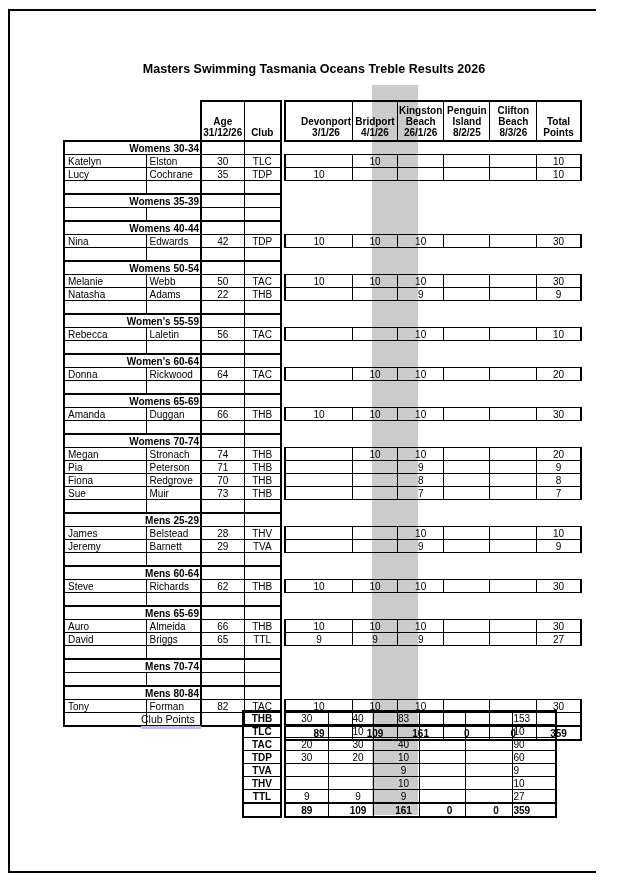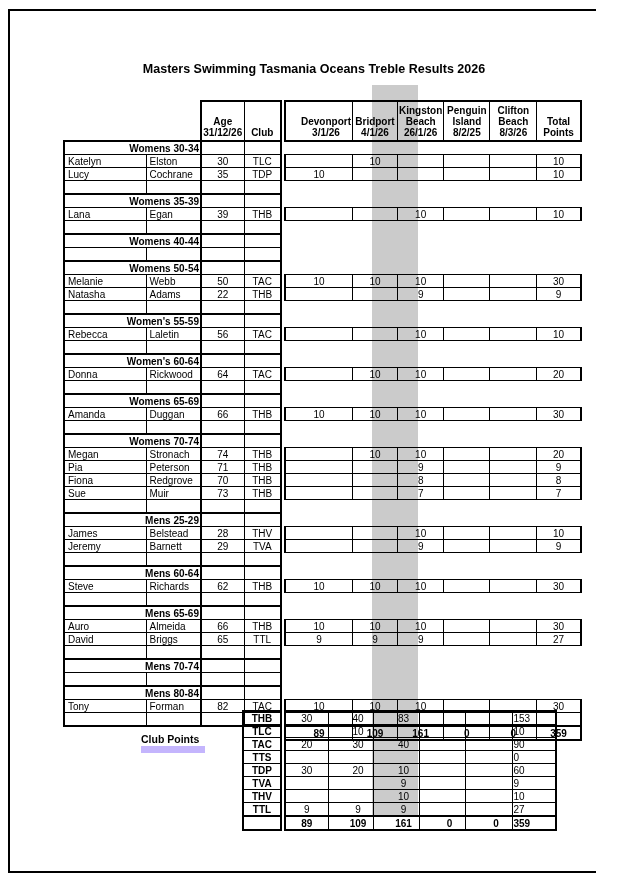--- a/index.html
+++ b/index.html
@@ -70,22 +70,22 @@
 
   
   .cp-code{border:1px solid #000;border-left-width:2px;border-right-width:2px;
            font-weight:bold;text-align:center;}
   .cp-ev1{border:1px solid #000;border-left-width:2px;text-align:center;}
   .cp-ev{border:1px solid #000;text-align:center;padding-left:16px;}
   .cp-total{border:1px solid #000;border-right-width:2px;text-align:left;}
   .top2{border-top-width:2px;}
   .cpt{border-top-width:2px;border-bottom-width:2px;font-weight:bold;}
 
-  .club-label{position:absolute;left:141px;top:713px;font-size:10.5px;font-weight:bold;
-              border-bottom:7px solid #c4b5fd;padding:0 6px 1px 0;margin-top:20px;}
+  .club-label{position:absolute;left:141px;top:713px;font-size:10.5px;font-weight:normal;
+              border-bottom:3px solid #c4b5fd;padding:0 6px 1px 0;}
   .gapcell{border:none;}
 </style>
 </head>
 <body>
 
 <div class="canvas">
   <div class="page-border"></div>
   <div class="hl-strip" style="background: rgb(203, 203, 203);"></div>
 
   <div class="title">Masters Swimming Tasmania Oceans Treble Results 2026</div>
@@ -179,51 +179,51 @@
           <td class="sec-club"></td>
           <td class="gapcell"></td>
           <td></td>
           <td></td>
           <td></td>
           <td></td>
           <td></td>
           <td></td>
         </tr>
         <tr>
-          <td class="c-first nm">Lana</td>
-          <td class="c-last nm">Egan</td>
-          <td class="c-age num">39</td>
-          <td class="c-club num">THB</td>
-          <td class="gapcell"></td>
-          <td class="c-ev1 num"></td>
-          <td class="c-ev num"></td>
-          <td class="c-ev num">10</td>
-          <td class="c-ev num"></td>
-          <td class="c-ev num"></td>
-          <td class="c-total num">10</td>
-        </tr>
-        <tr>
           <td class="bl-first"></td>
           <td class="bl-last"></td>
           <td class="bl-age"></td>
           <td class="bl-club"></td>
           <td class="gapcell"></td>
           <td colspan="6"></td>
         </tr>
         <tr>
           <td class="sec-name" colspan="2">Womens 40-44</td>
           <td class="sec-age"></td>
           <td class="sec-club"></td>
           <td class="gapcell"></td>
           <td></td>
           <td></td>
           <td></td>
           <td></td>
           <td></td>
           <td></td>
+        </tr>
+        <tr>
+          <td class="c-first nm">Nina</td>
+          <td class="c-last nm">Edwards</td>
+          <td class="c-age num">42</td>
+          <td class="c-club num">TDP</td>
+          <td class="gapcell"></td>
+          <td class="c-ev1 num">10</td>
+          <td class="c-ev num">10</td>
+          <td class="c-ev num">10</td>
+          <td class="c-ev num"></td>
+          <td class="c-ev num"></td>
+          <td class="c-total num">30</td>
         </tr>
         <tr>
           <td class="bl-first"></td>
           <td class="bl-last"></td>
           <td class="bl-age"></td>
           <td class="bl-club"></td>
           <td class="gapcell"></td>
           <td colspan="6"></td>
         </tr>
         <tr>
@@ -677,30 +677,20 @@
           <td class="cp-code">TAC</td>
           <td class="gapcell"></td>
           <td class="cp-ev1">20</td>
           <td class="cp-ev">30</td>
           <td class="cp-ev">40</td>
           <td class="cp-ev"></td>
           <td class="cp-ev"></td>
           <td class="cp-total">90</td>
         </tr>
         <tr>
-          <td class="cp-code">TTS</td>
-          <td class="gapcell"></td>
-          <td class="cp-ev1"></td>
-          <td class="cp-ev"></td>
-          <td class="cp-ev"></td>
-          <td class="cp-ev"></td>
-          <td class="cp-ev"></td>
-          <td class="cp-total">0</td>
-        </tr>
-        <tr>
           <td class="cp-code">TDP</td>
           <td class="gapcell"></td>
           <td class="cp-ev1">30</td>
           <td class="cp-ev">20</td>
           <td class="cp-ev">10</td>
           <td class="cp-ev"></td>
           <td class="cp-ev"></td>
           <td class="cp-total">60</td>
         </tr>
         <tr>

